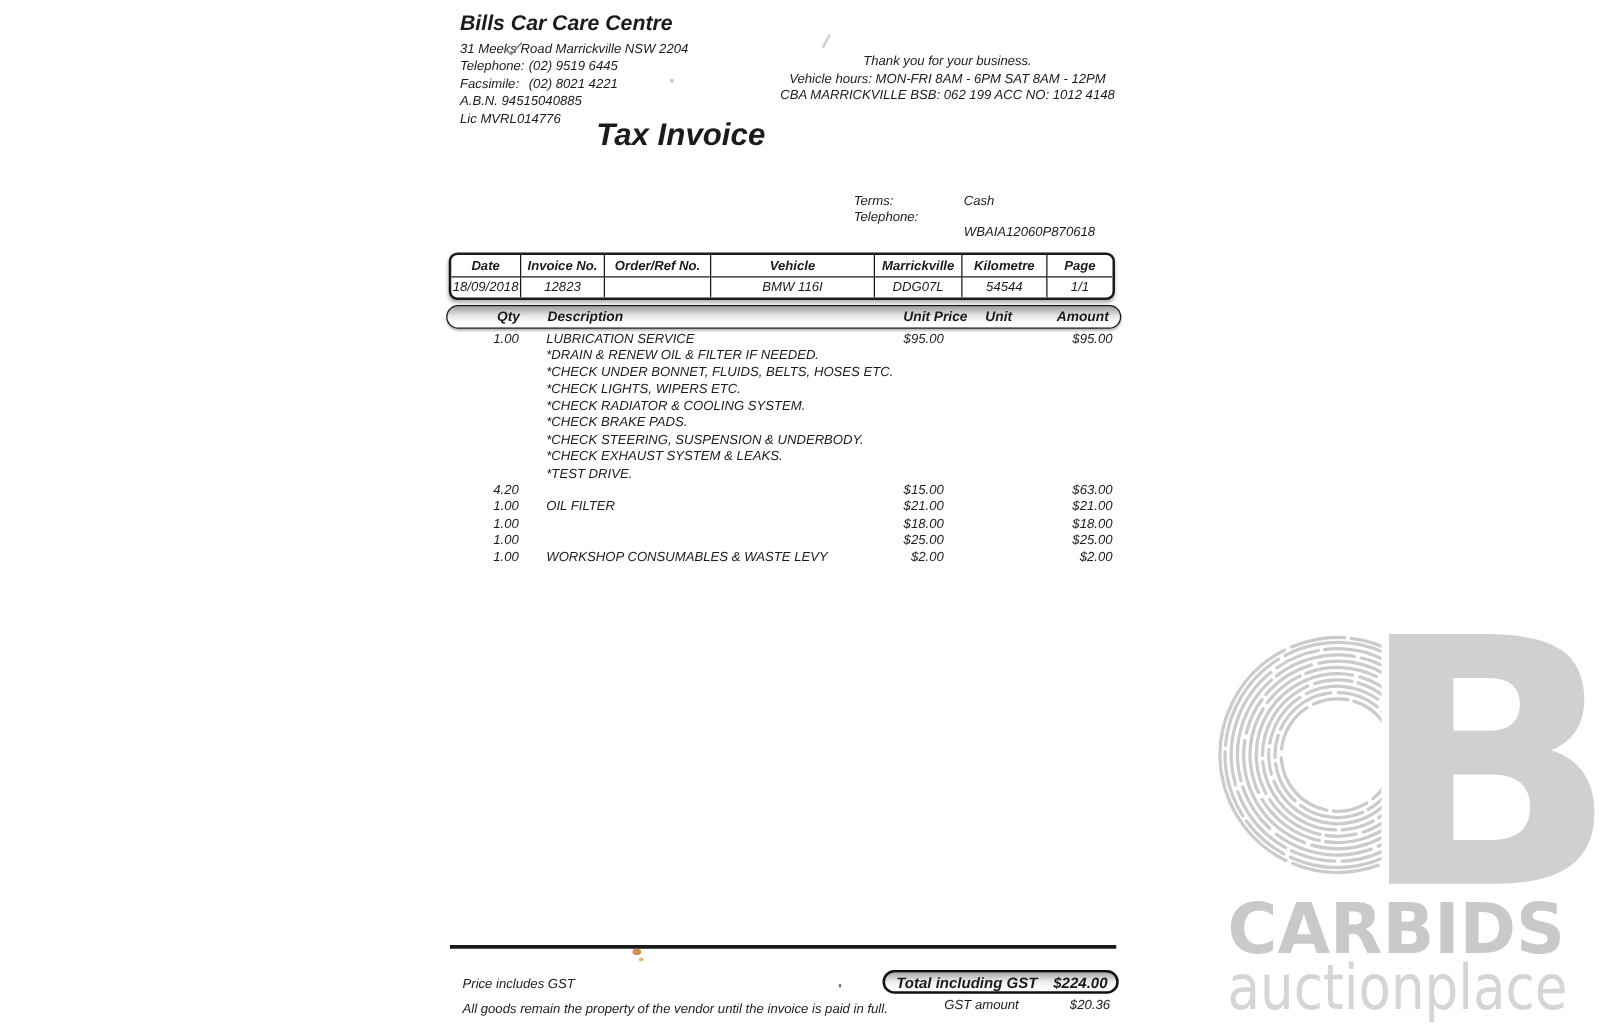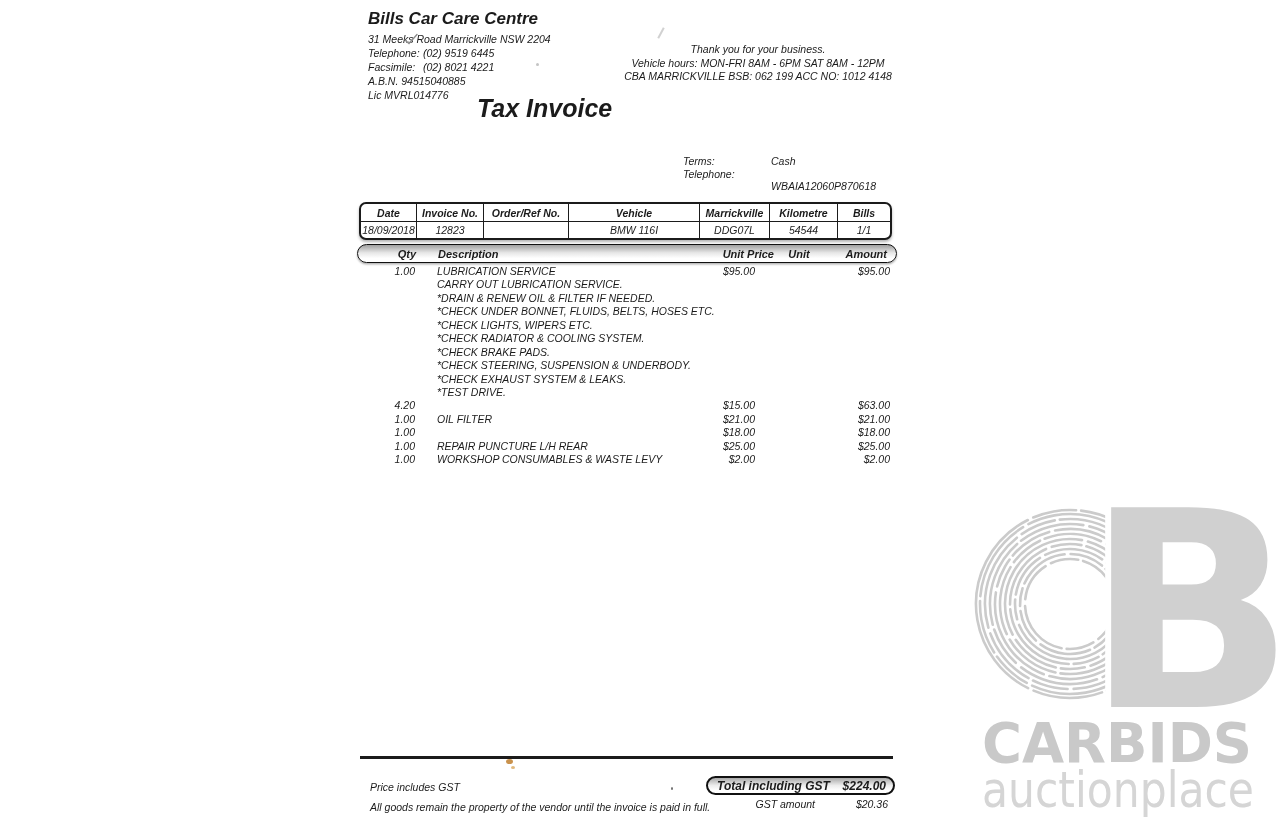--- a/index.html
+++ b/index.html
@@ -110,21 +110,21 @@
     <div class="abs fs10" style="left:683px;top:180px;margin-top:24px;">Chassis No.</div>
     <div class="abs fs10" style="left:771px;top:180px;">WBAIA12060P870618</div>
 
     <div class="abs info-table">
       <div class="ith">Date</div>
       <div class="ith">Invoice No.</div>
       <div class="ith">Order/Ref No.</div>
       <div class="ith">Vehicle</div>
       <div class="ith">Marrickville</div>
       <div class="ith">Kilometre</div>
-      <div class="ith lastcol">Bills</div>
+      <div class="ith lastcol">Page</div>
       <div class="itd">18/09/2018</div>
       <div class="itd">12823</div>
       <div class="itd"></div>
       <div class="itd">BMW 116I</div>
       <div class="itd">DDG07L</div>
       <div class="itd">54544</div>
       <div class="itd lastcol">1/1</div>
     </div>
 
     <div class="abs items-head">
@@ -137,26 +137,20 @@
 
     <div class="abs items-body">
       <div class="irow">
         <span class="c-qty">1.00</span>
         <span class="c-desc">LUBRICATION SERVICE</span>
         <span class="c-up">$95.00</span>
         <span class="c-amt">$95.00</span>
       </div>
       <div class="irow">
         <span class="c-qty"></span>
-        <span class="c-desc">CARRY OUT LUBRICATION SERVICE.</span>
-        <span class="c-up"></span>
-        <span class="c-amt"></span>
-      </div>
-      <div class="irow">
-        <span class="c-qty"></span>
         <span class="c-desc">*DRAIN &amp; RENEW OIL &amp; FILTER IF NEEDED.</span>
         <span class="c-up"></span>
         <span class="c-amt"></span>
       </div>
       <div class="irow">
         <span class="c-qty"></span>
         <span class="c-desc">*CHECK UNDER BONNET, FLUIDS, BELTS, HOSES ETC.</span>
         <span class="c-up"></span>
         <span class="c-amt"></span>
       </div>
@@ -207,21 +201,20 @@
         <span class="c-up">$21.00</span>
         <span class="c-amt">$21.00</span>
       </div>
       <div class="irow">
         <span class="c-qty">1.00</span>
         <span class="c-up">$18.00</span>
         <span class="c-amt">$18.00</span>
       </div>
       <div class="irow">
         <span class="c-qty">1.00</span>
-        <span class="c-desc">REPAIR PUNCTURE L/H REAR</span>
         <span class="c-up">$25.00</span>
         <span class="c-amt">$25.00</span>
       </div>
       <div class="irow">
         <span class="c-qty">1.00</span>
         <span class="c-desc">WORKSHOP CONSUMABLES &amp; WASTE LEVY</span>
         <span class="c-up">$2.00</span>
         <span class="c-amt">$2.00</span>
       </div>
     </div>

